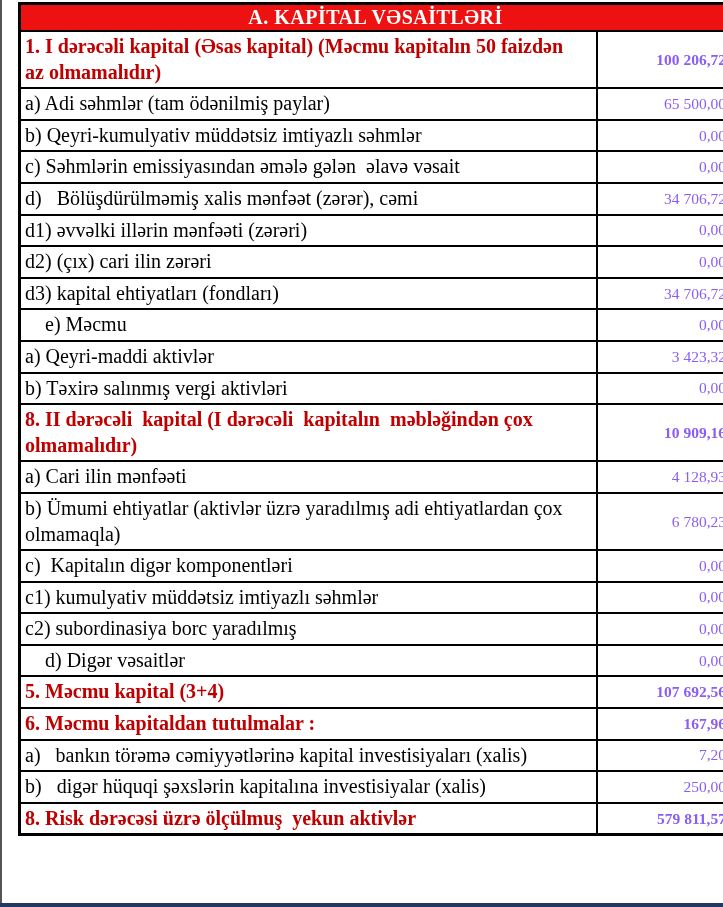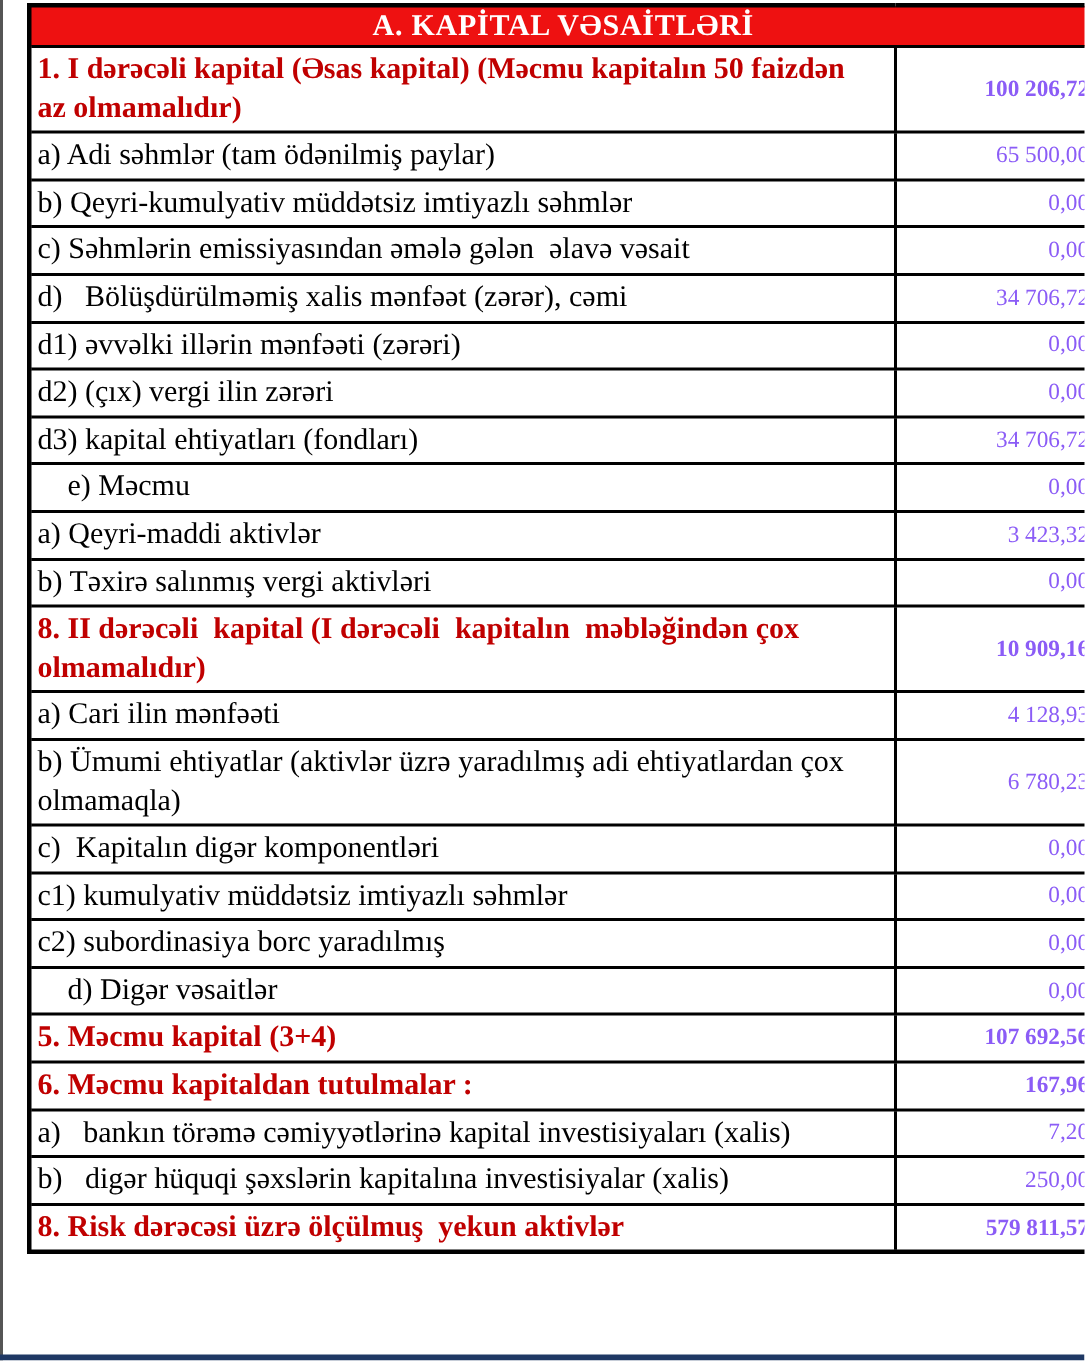--- a/index.html
+++ b/index.html
@@ -114,21 +114,21 @@
         </tr>
         <tr class="data-row">
           <td class="label">d)   Bölüşdürülməmiş xalis mənfəət (zərər), cəmi</td>
           <td class="value">34 706,72</td>
         </tr>
         <tr class="data-row">
           <td class="label">d1) əvvəlki illərin mənfəəti (zərəri)</td>
           <td class="value">0,00</td>
         </tr>
         <tr class="data-row">
-          <td class="label">d2) (çıx) vergi ilin zərəri</td>
+          <td class="label">d2) (çıx) cari ilin zərəri</td>
           <td class="value">0,00</td>
         </tr>
         <tr class="data-row">
           <td class="label">d3) kapital ehtiyatları (fondları)</td>
           <td class="value">34 706,72</td>
         </tr>
         <tr class="data-row">
           <td class="label indent">e) Məcmu</td>
           <td class="value">0,00</td>
         </tr>

